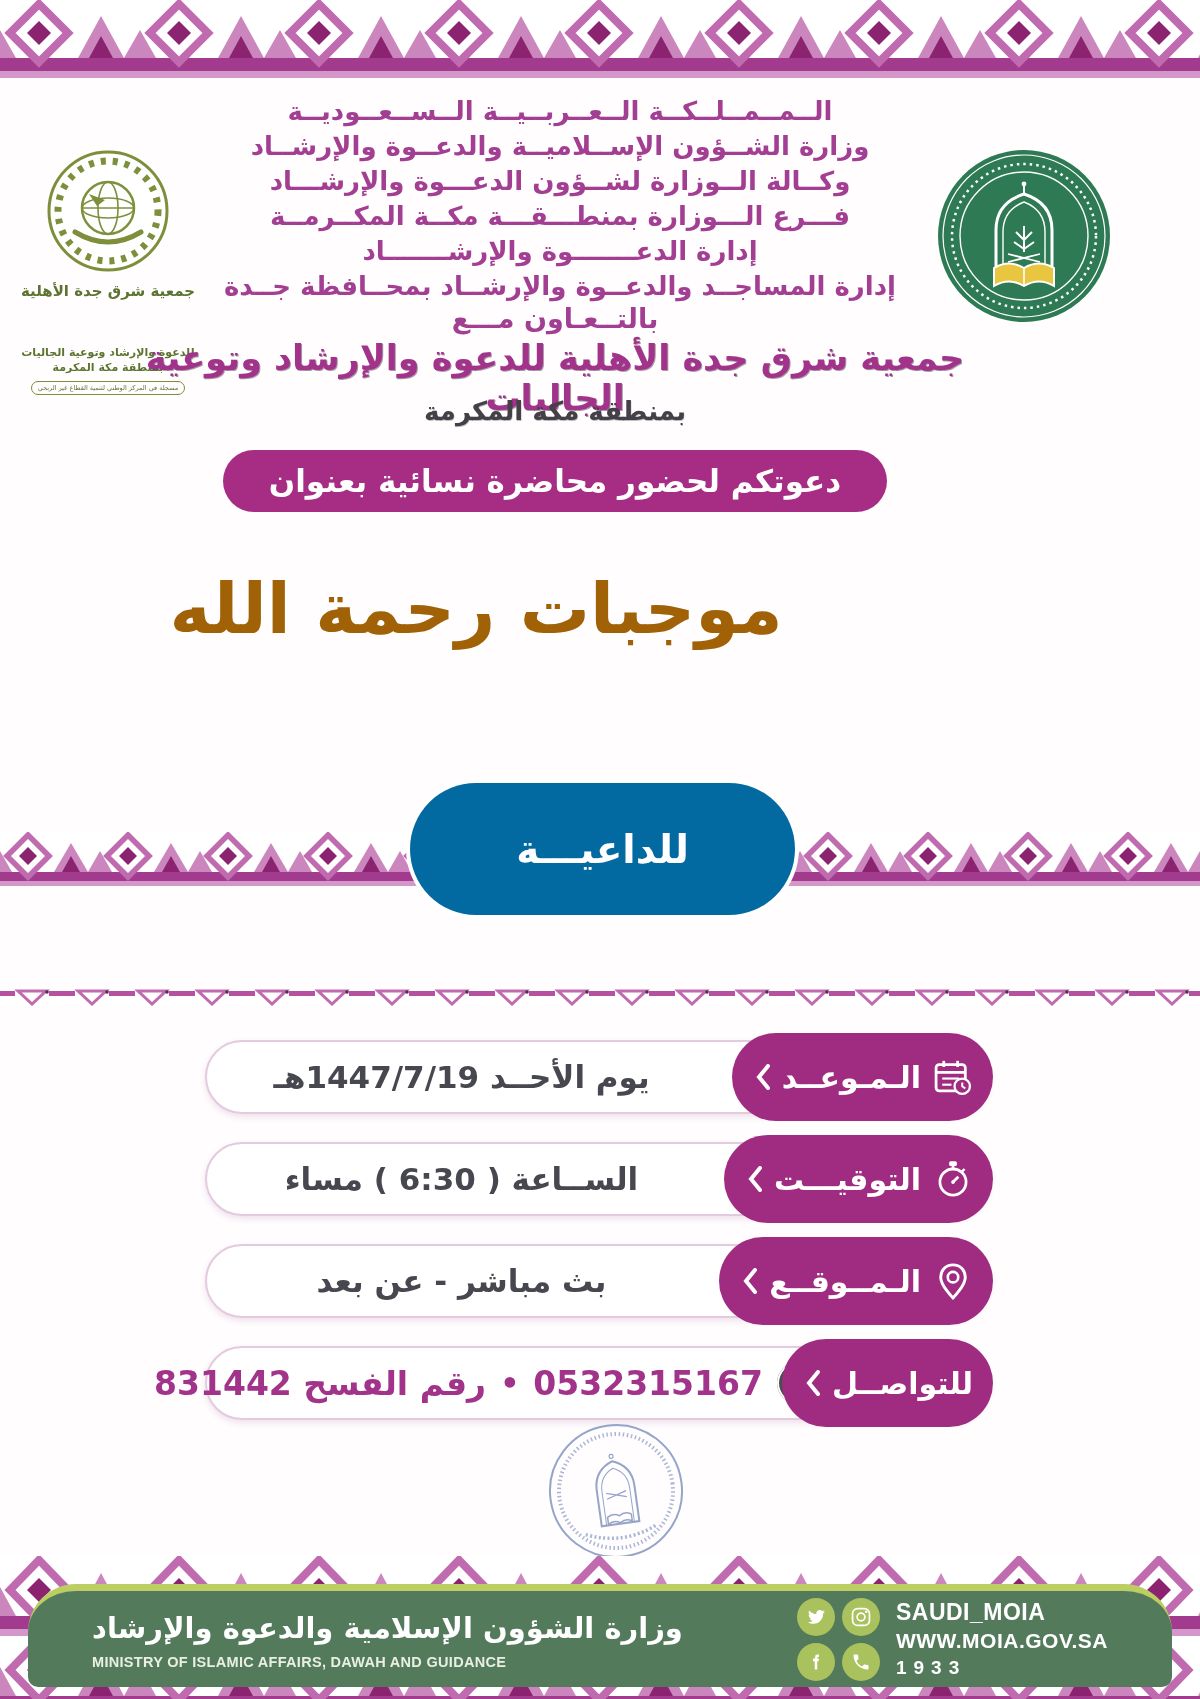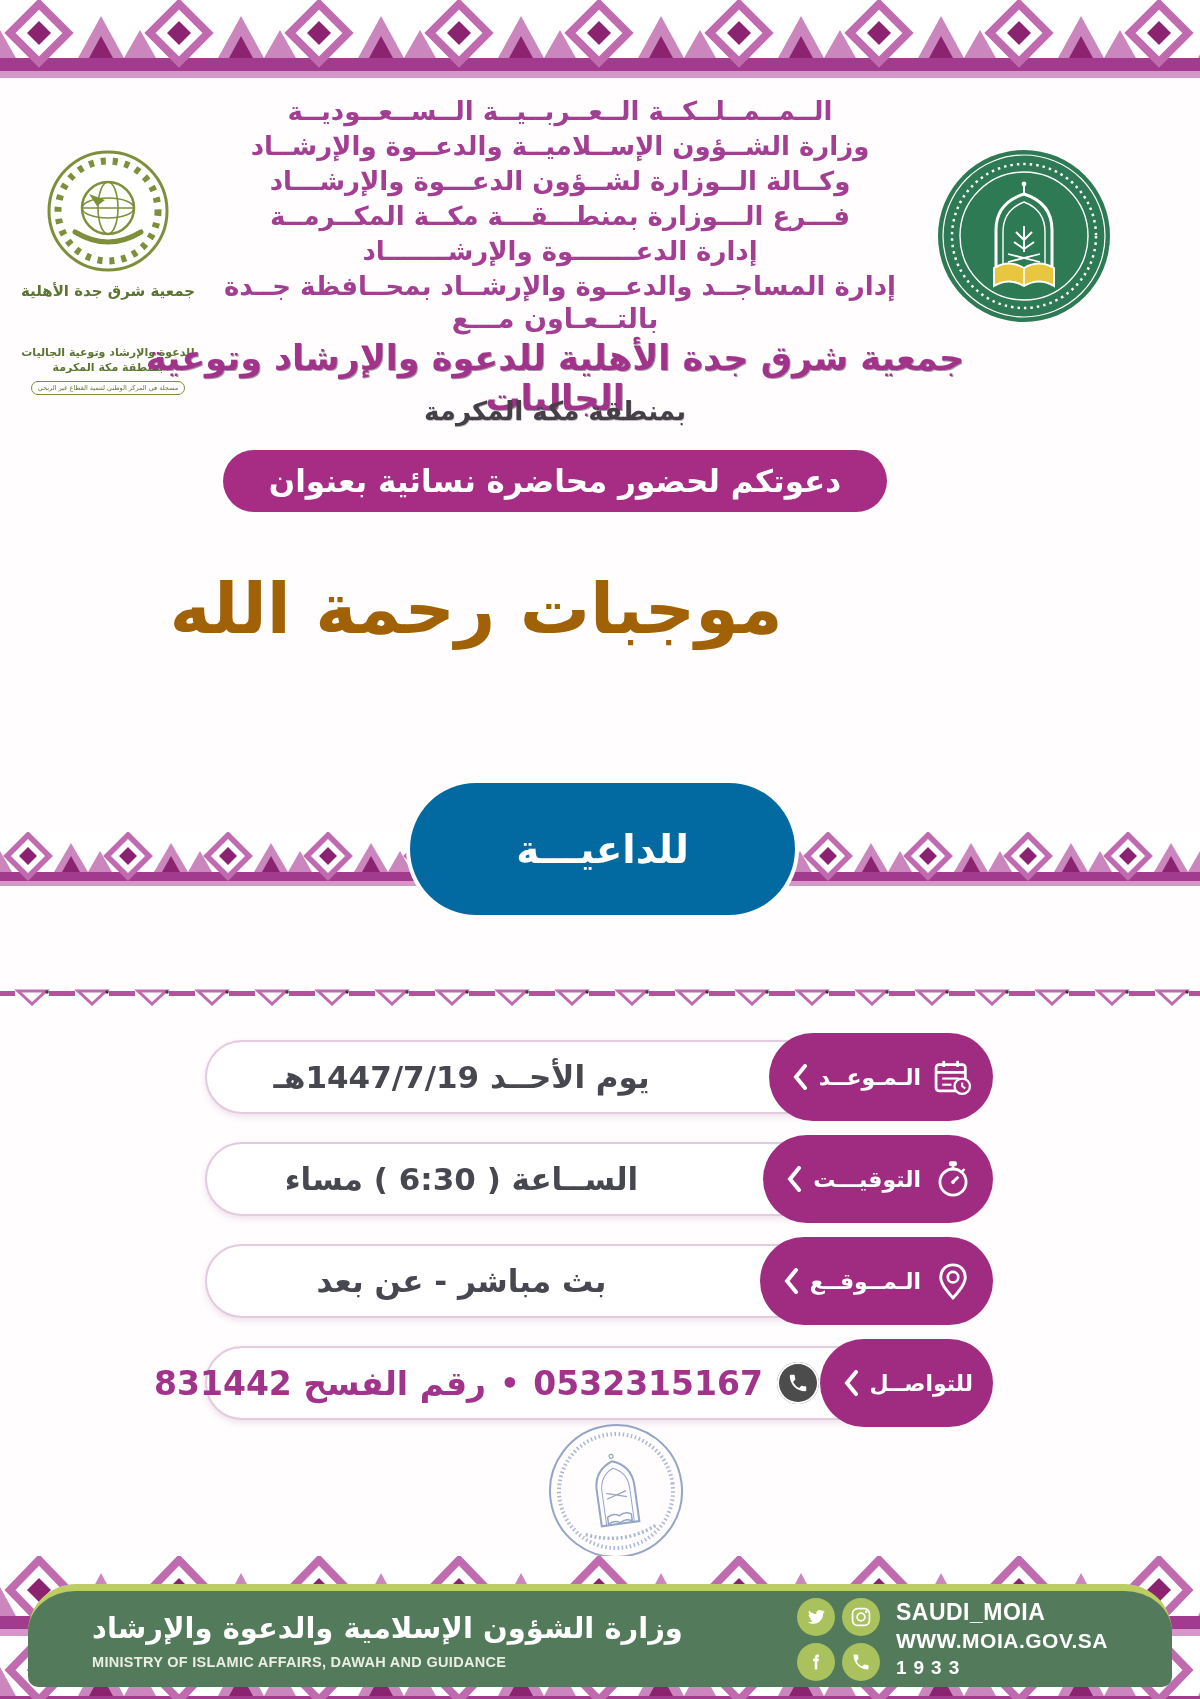--- a/index.html
+++ b/index.html
@@ -33,21 +33,21 @@
   
   .speaker-pill{position:absolute;top:783px;left:410px;width:385px;height:132px;background:#0369a1;border-radius:66px;box-shadow:0 0 0 4px #fff;display:flex;align-items:center;justify-content:center;}
   .speaker-pill span{color:#fff;font-size:39px;font-weight:bold;}
   .speaker-name{position:absolute;top:916px;left:0;width:1200px;text-align:center;font-size:50px;font-weight:bold;color:#a1338a;}
 
   
   .details{position:absolute;top:1040px;left:205px;width:785px;}
   .drow{position:relative;height:74px;margin-bottom:28px;}
   .drow-bg{position:absolute;inset:0;background:#fff;border:2px solid #e3cade;border-radius:40px;box-shadow:0 3px 6px rgba(150,60,130,.14);}
   .dpill{position:absolute;top:-7px;bottom:-7px;right:-3px;background:#a02c82;border-radius:46px;display:flex;align-items:center;gap:12px;padding:0 20px 0 24px;}
-  .dpill .dlabel{color:#fff;font-size:22px;font-weight:bold;white-space:nowrap;}
+  .dpill .dlabel{color:#fff;font-size:30px;font-weight:bold;white-space:nowrap;}
   .chev{width:14px;height:26px;flex:0 0 auto;}
   .dicon{width:40px;height:40px;flex:0 0 auto;}
   .dvalue{position:absolute;top:0;bottom:0;left:28px;right:300px;display:flex;align-items:center;justify-content:center;font-size:31px;font-weight:bold;color:#474750;white-space:nowrap;}
   .drow-contact .dvalue{right:250px;gap:14px;color:#a1338a;font-size:33px;}
   .phone-badge{width:42px;height:42px;border-radius:50%;background:#4c4c4c;display:flex;align-items:center;justify-content:center;flex:0 0 auto;box-shadow:0 0 0 2px #fff inset;}
   .bullet{color:#a1338a;font-size:30px;}
 
   
   .stamp{position:absolute;top:1420px;left:540px;width:152px;height:142px;opacity:.9;}
 

